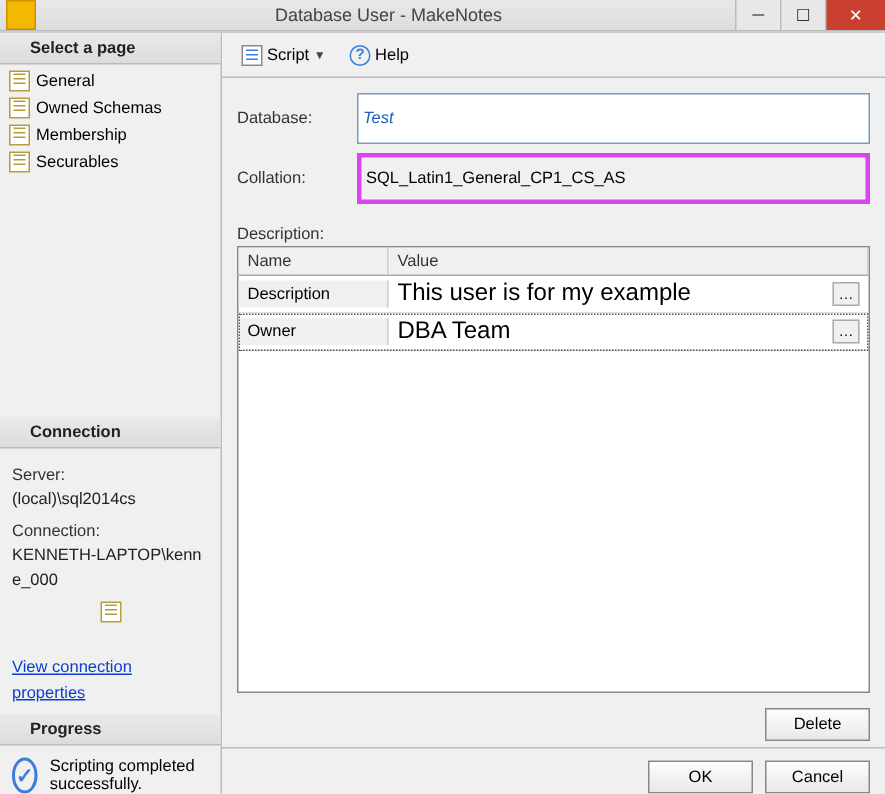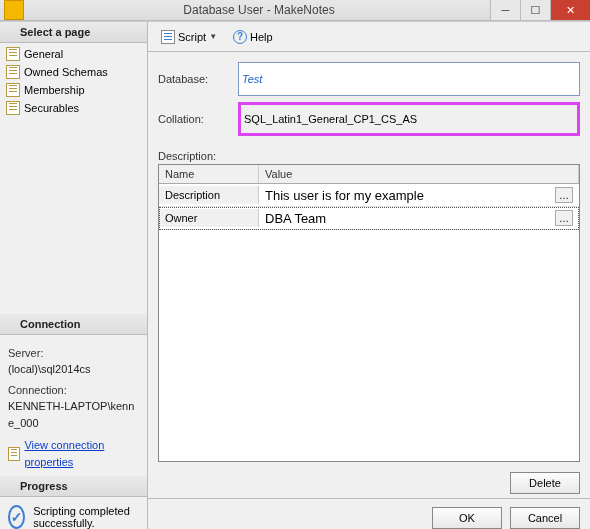--- a/index.html
+++ b/index.html
@@ -90,22 +90,23 @@
     line-height: 1.5;
   }
   .connection-body .lbl { margin-top:4px;}
   .connection-body .val { color:#222; word-break: break-all;}
   .link {
     color: #0a3fcc;
     text-decoration: underline;
     cursor: pointer;
     display: inline-flex;
     align-items: center;
-    gap: 4px;
+    gap: 22px;
     margin-top: 6px;
+    flex-direction: column;
   }
   .progress-body {
     padding: 8px;
     display: flex;
     align-items: center;
     gap: 8px;
   }
   .checkcircle {
     width: 24px; height: 24px;
     border: 2px solid #3a7fd5;
@@ -160,21 +161,21 @@
     overflow: hidden;
   }
   .grid-head { display:flex; background:#f0f0f0; border-bottom:1px solid #aaa;}
   .grid-head div { padding:3px 6px; border-right:1px solid #ccc; color:#333;}
   .gh-name{width:100px;}
   .gh-value{flex:1;}
   .grid-row { display:flex; border-bottom:1px solid #e0e0e0; align-items:center;}
   .grid-row.sel { outline:1px dotted #555; outline-offset:-1px;}
   .gr-name{width:100px;padding:3px 6px;background:#f0f0f0;border-right:1px solid #ccc;}
   .gr-value{flex:1;padding:3px 6px;display:flex;align-items:center;}
-  .gr-value input{flex:1;border:none;font-size:13px;padding:0;font-family:inherit;}
+  .gr-value input{flex:1;border:none;font-size:16px;padding:0;font-family:inherit;}
   .ellipsis-btn{width:18px;height:16px;border:1px solid #aaa;background:#f0f0f0;margin-left:4px;display:flex;align-items:center;justify-content:center;font-size:10px;cursor:pointer;}
   .del-row{ display:flex; justify-content:flex-end; padding:4px 10px;}
   .btn {
     min-width: 70px;
     height: 22px;
     border: 1px solid #888;
     background: linear-gradient(#fdfdfd,#e8e8e8);
     font-size: 11px;
     cursor: pointer;
     font-family: inherit;

